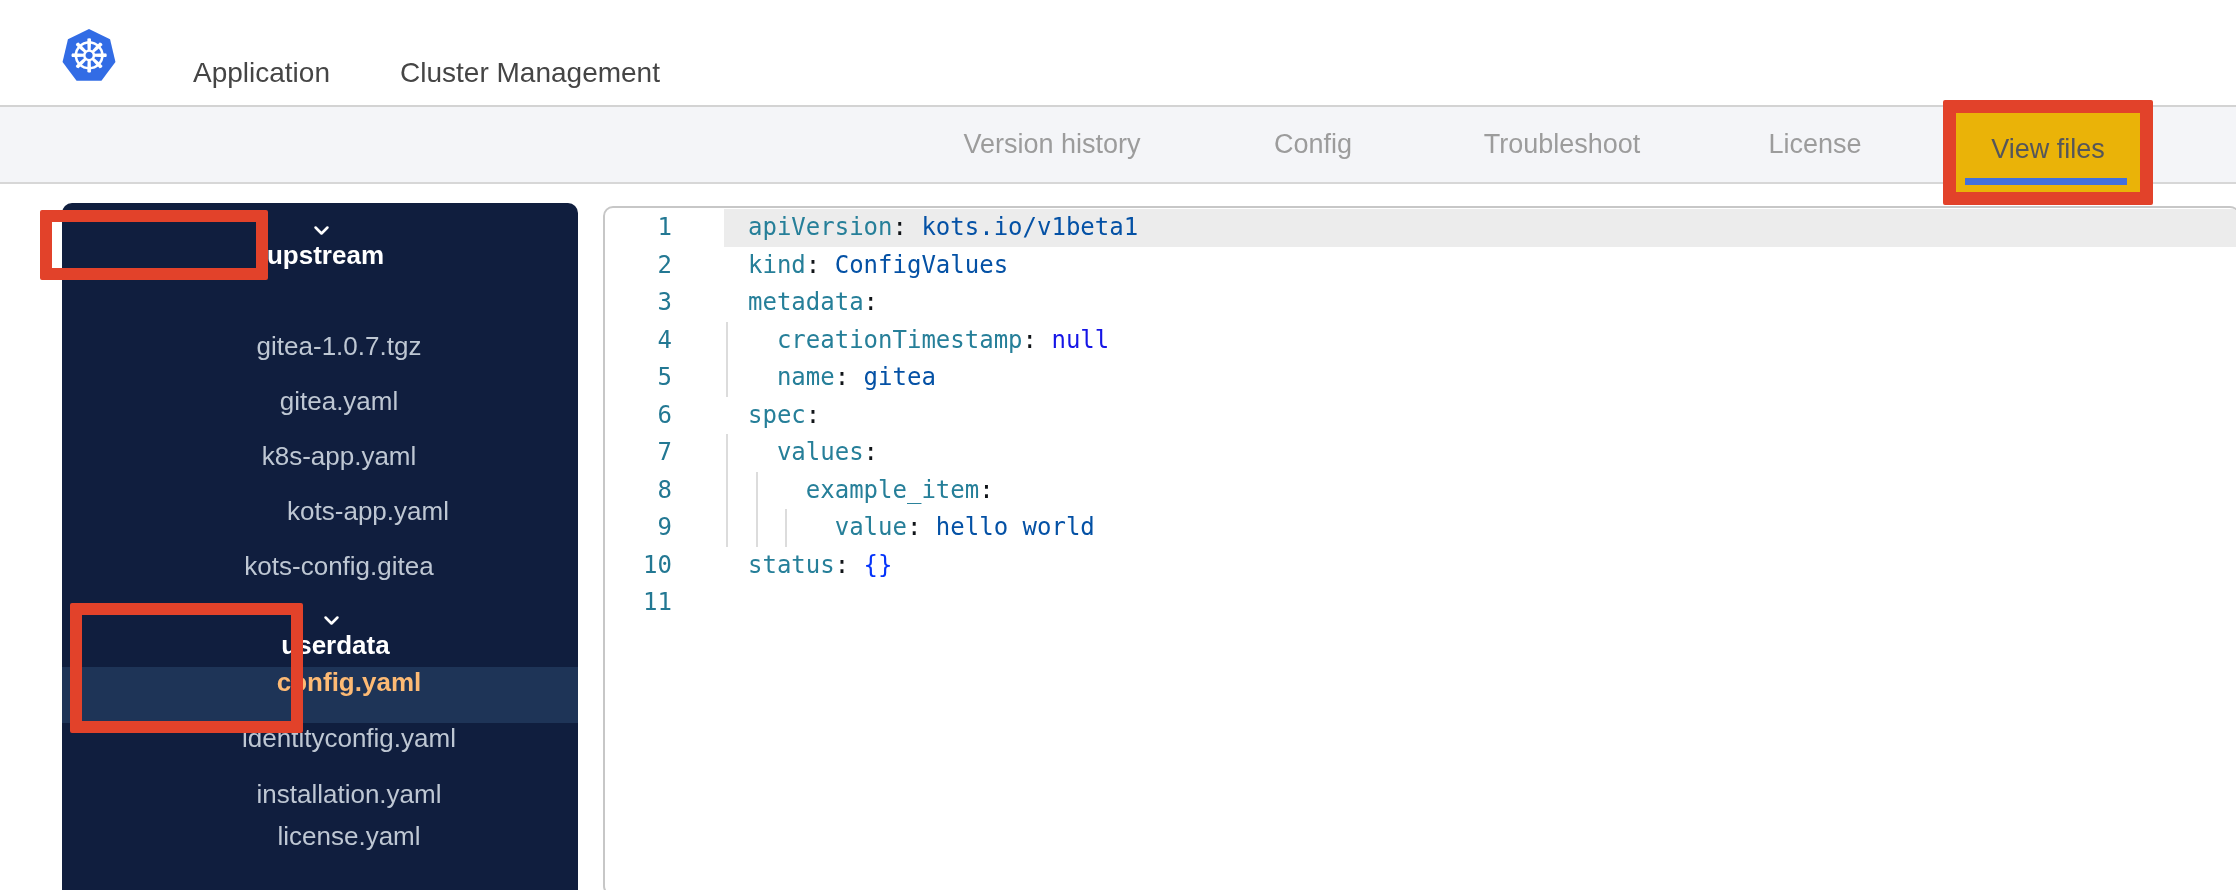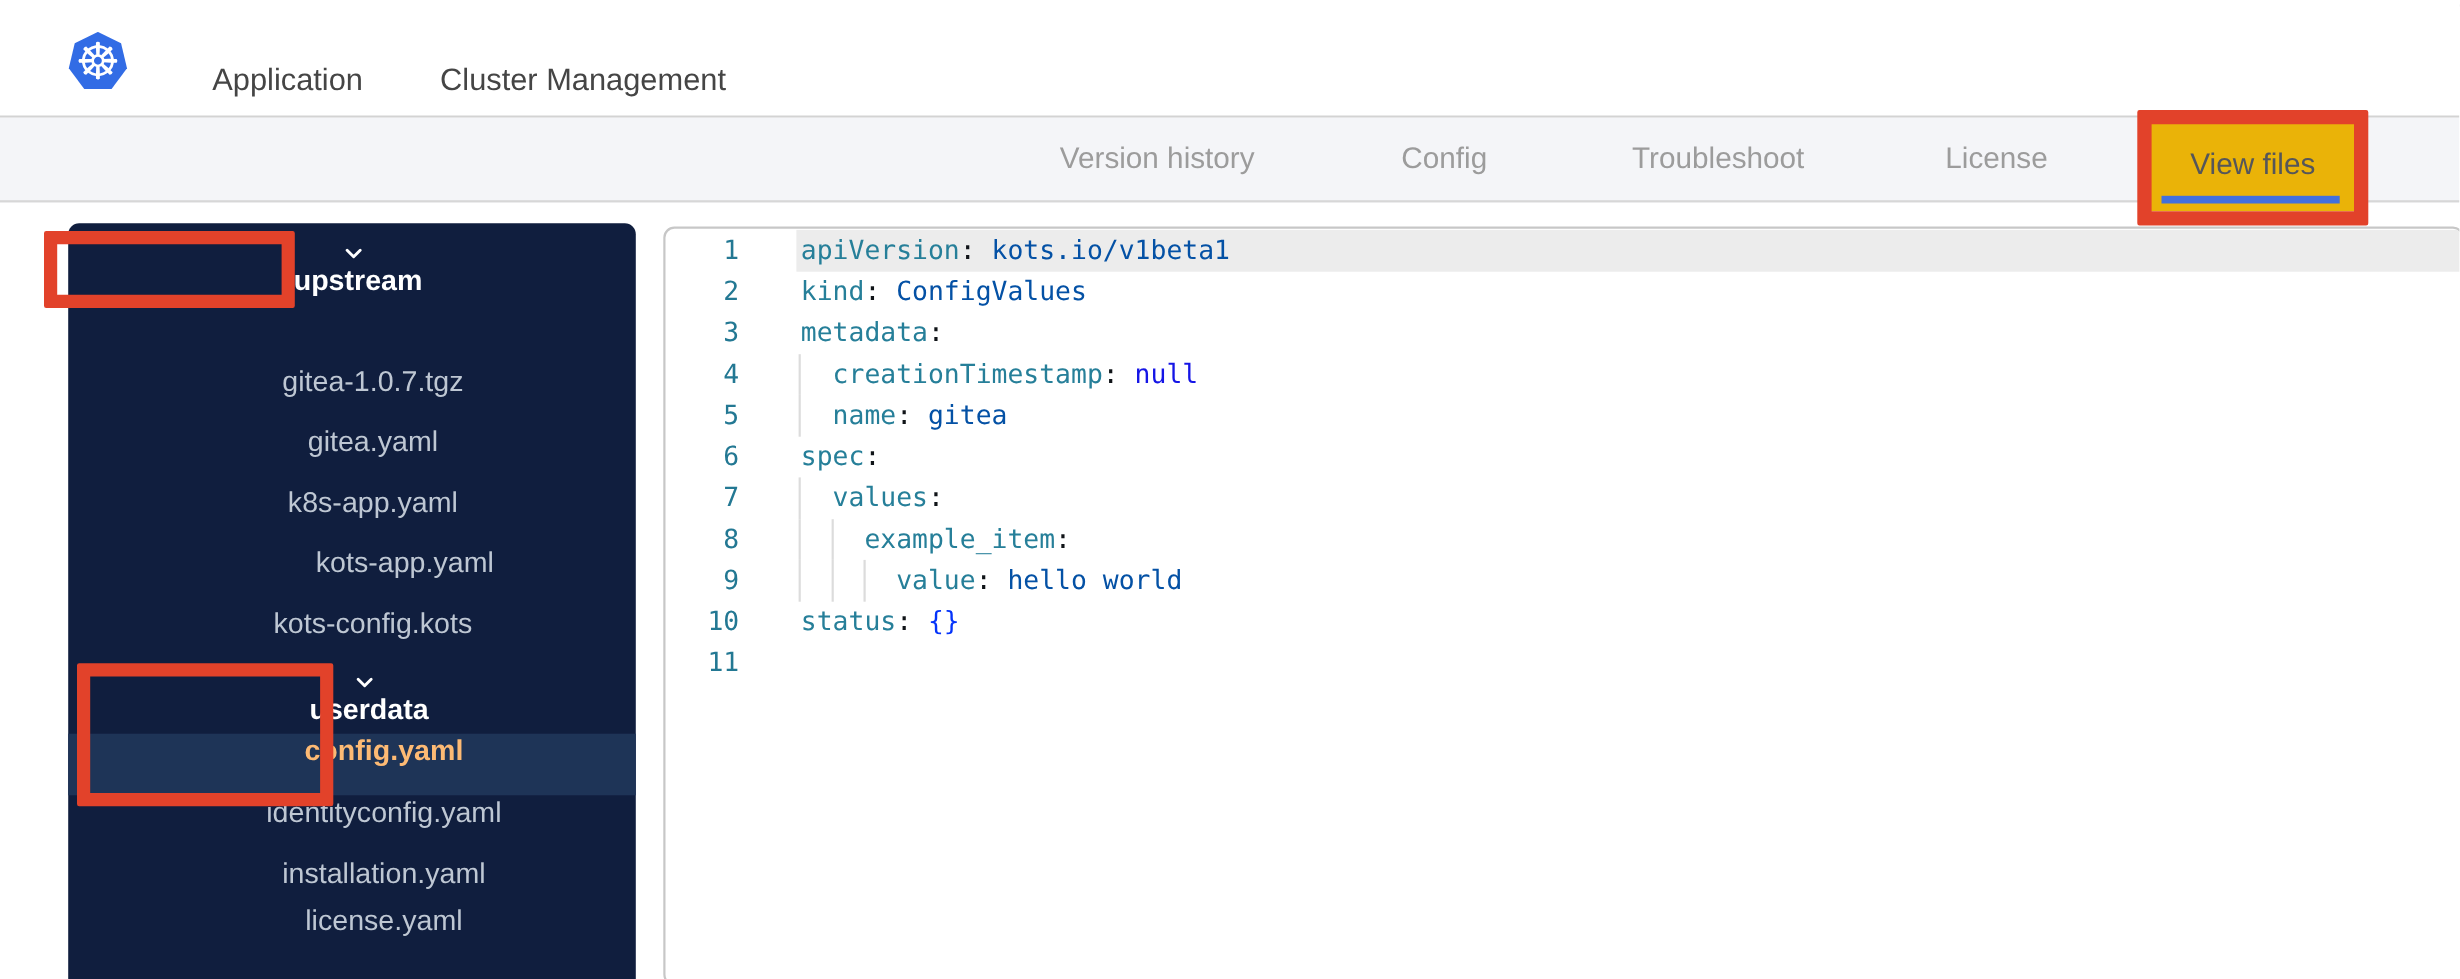--- a/index.html
+++ b/index.html
@@ -39,21 +39,21 @@
   .tree-row .chev{margin-right:9px;display:inline-flex;}
 
   
   .editor{position:absolute;left:603px;top:206px;right:-4px;bottom:-6px;background:#fff;
           border:2px solid #c7c7c7;border-radius:10px;padding-top:1px;overflow:hidden;}
   .cline{display:flex;height:37.5px;font-family:"DejaVu Sans Mono",monospace;
          font-size:24px;line-height:37.5px;}
   .lnum{width:67px;text-align:right;color:#237893;flex:none;user-select:none;}
   .lcontent{flex:1;margin-left:52px;position:relative;white-space:pre;}
   .lcontent.hl{background:#ececec;}
-  .lcontent .codetxt{position:relative;padding-left:4px;z-index:2;}
+  .lcontent .codetxt{position:relative;padding-left:4px;z-index:2;margin-left:20px;}
   .iguide{position:absolute;top:0;bottom:0;width:2px;background:#dcdcdc;z-index:1;}
   .tk-key{color:#267f99;}
   .tk-pun{color:#101418;}
   .tk-str{color:#0451a5;}
   .tk-kw{color:#1515e6;}
   .tk-brk{color:#0433fa;}
 
   
   .ann{position:absolute;box-sizing:border-box;border:12px solid #e2422a;border-radius:2px;
        z-index:50;pointer-events:none;}
@@ -117,21 +117,21 @@
       <div class="tree-row" style="top: 183px; padding-left: 38px;">
         <span>gitea.yaml</span>
       </div>
       <div class="tree-row" style="top: 238px; padding-left: 38px;">
         <span>k8s-app.yaml</span>
       </div>
       <div class="tree-row" style="top: 293px; padding-left: 40px; margin-left: 28px;">
         <span>kots-app.yaml</span>
       </div>
       <div class="tree-row" style="top: 348px; padding-left: 38px;">
-        <span>kots-config.kots</span>
+        <span>kots-config.gitea</span>
       </div>
       <div class="tree-row folder" style="top: 408px; padding-left: 31px;">
         <span class="chev">
           <svg width="19" height="19" viewBox="0 0 16 16">
             <path d="M3 5.5 L8 10.5 L13 5.5" fill="none" stroke="#ffffff" stroke-width="2.2" stroke-linecap="round" stroke-linejoin="round"></path>
           </svg>
         </span>
         <span>userdata</span>
       </div>
       <div class="tree-row selected" style="top: 464px; padding-left: 58px;">

